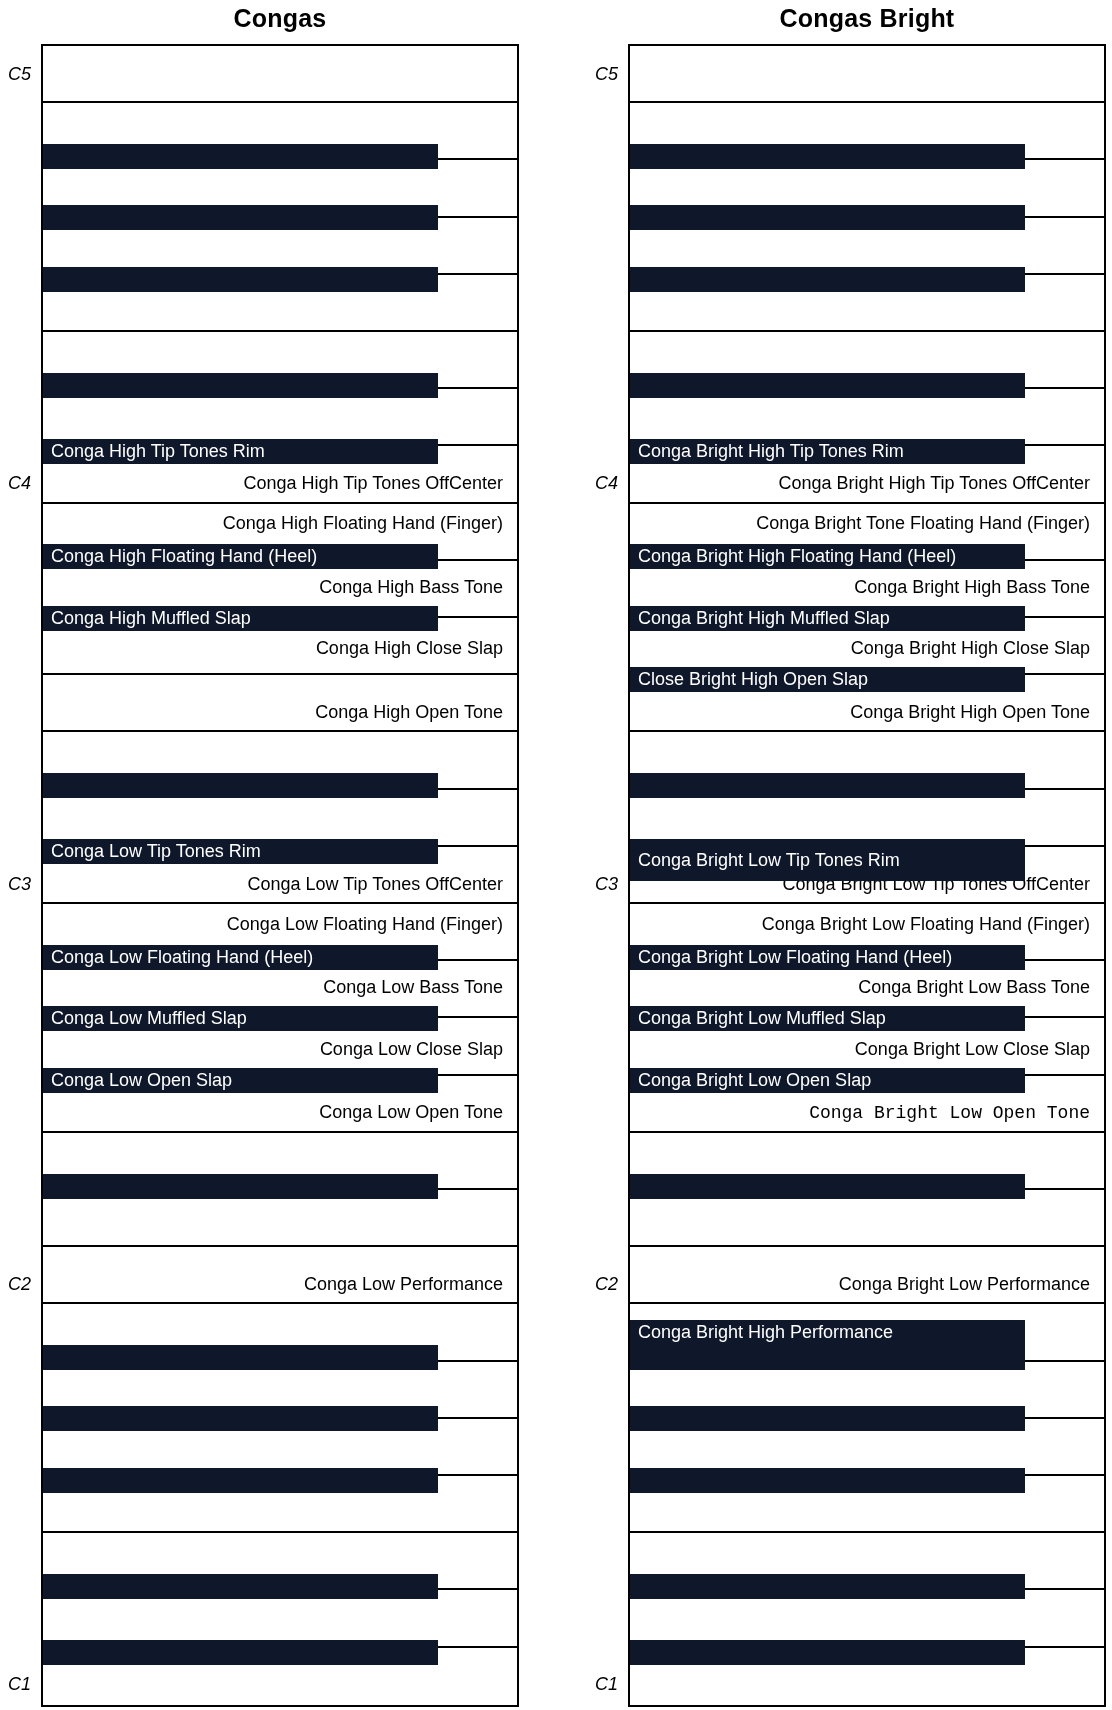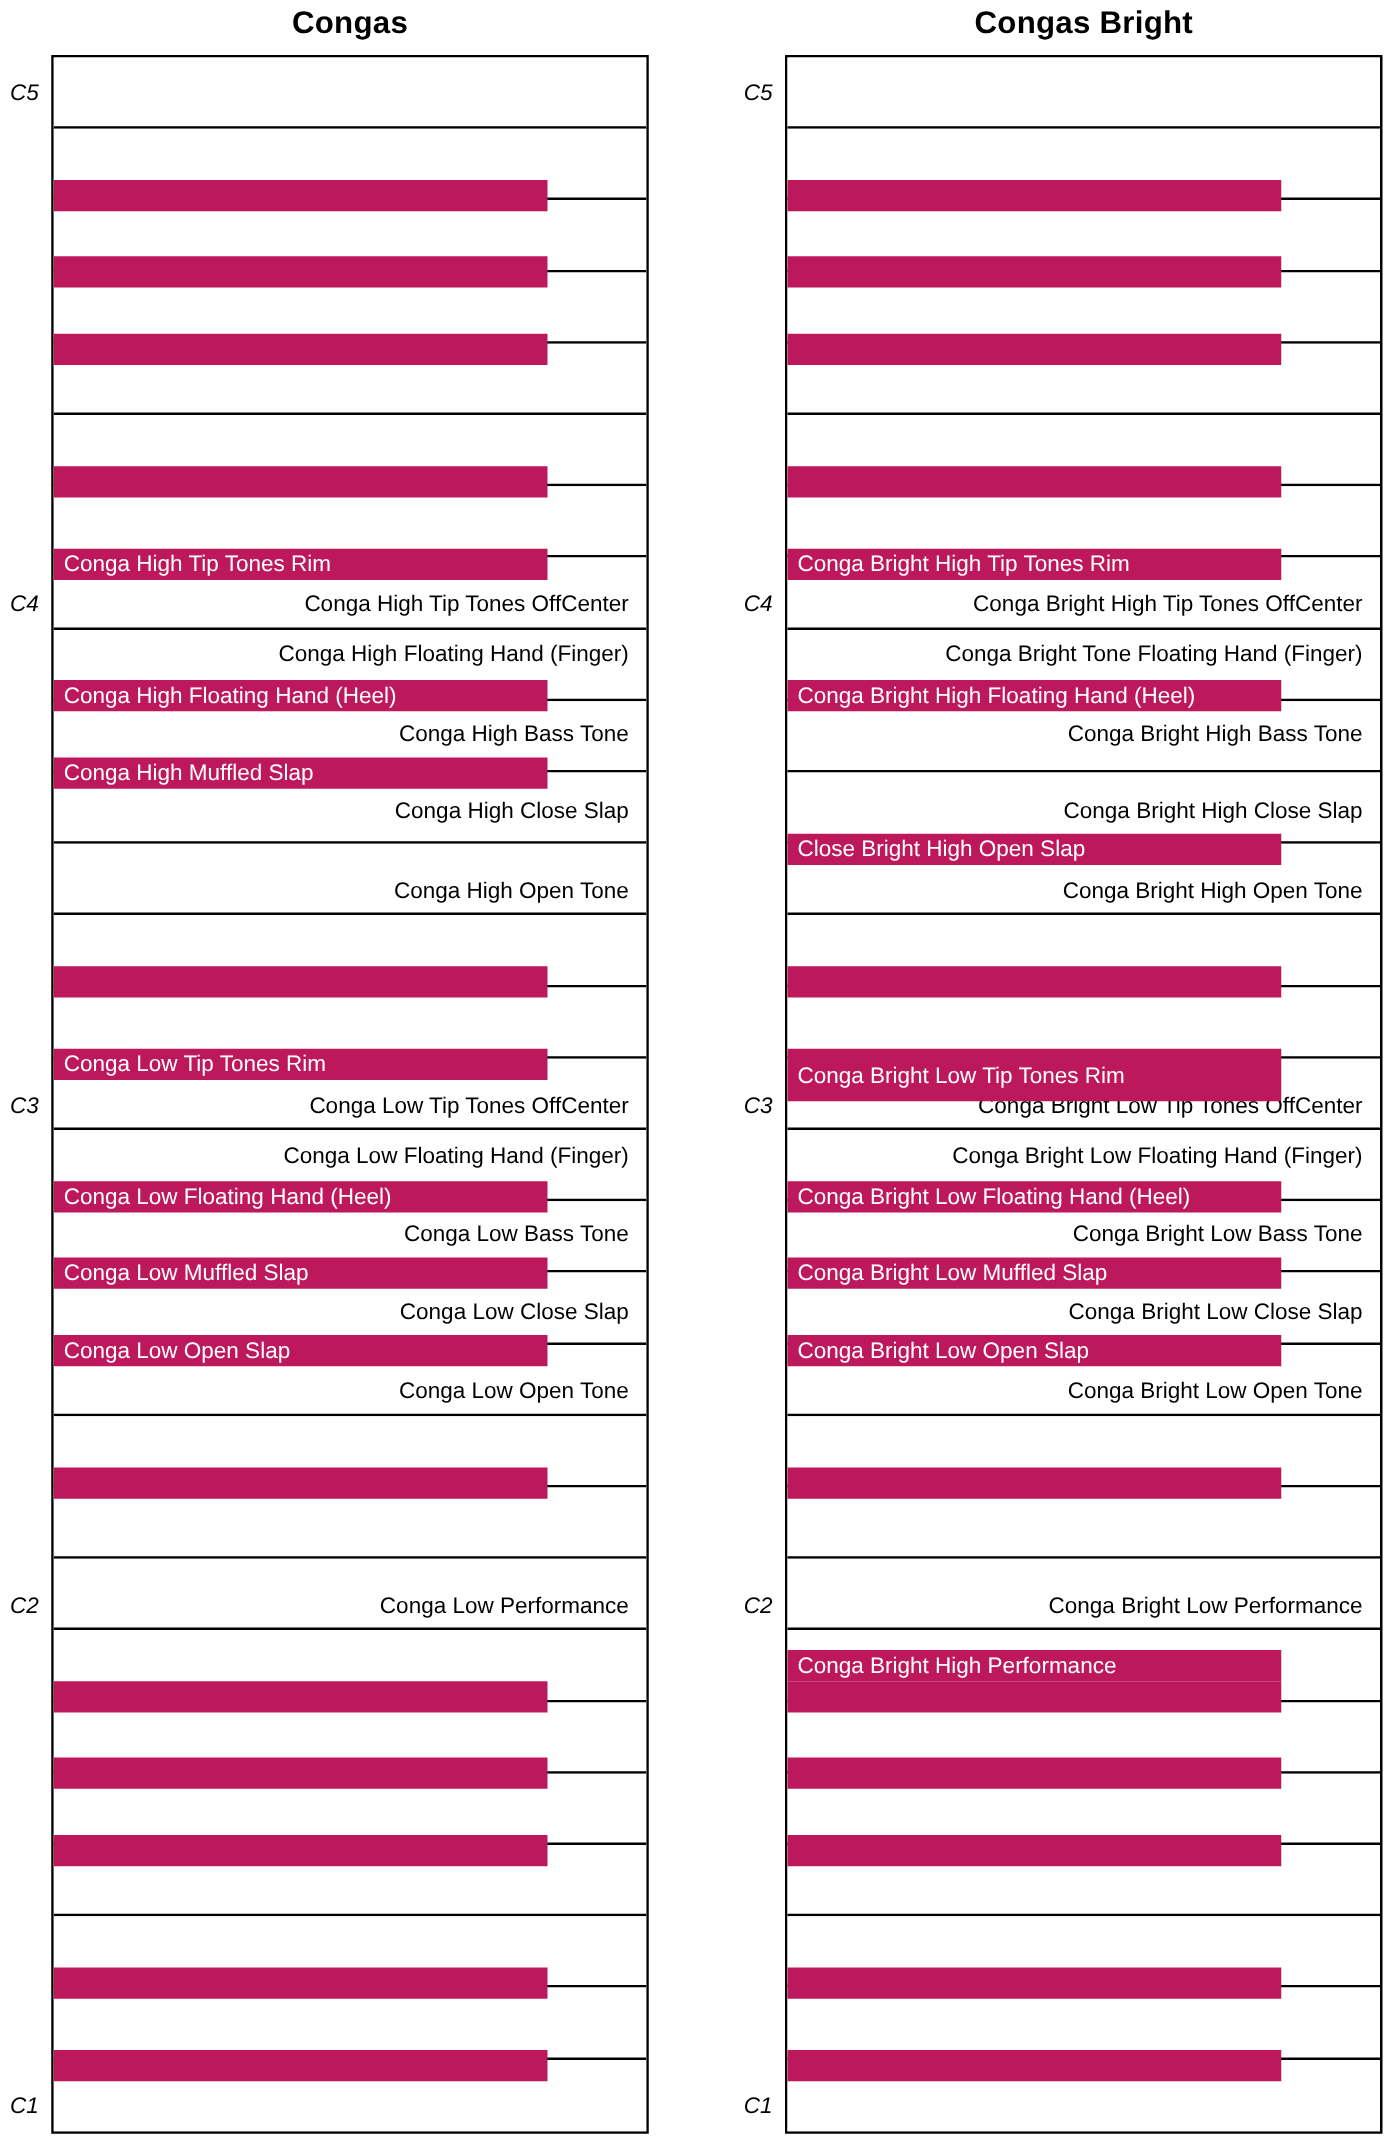--- a/index.html
+++ b/index.html
@@ -14,21 +14,21 @@
   .keys{
     position:absolute;top:44px;width:478px;height:1662.8px;
     border:2px solid #000;background:#fff;box-sizing:border-box;
   }
   .white-key{
     position:absolute;left:0;width:100%;background:#fff;box-sizing:border-box;
     border-bottom:2px solid #000;
   }
   .white-key.last{border-bottom:none;}
   .black-key{
-    position:absolute;left:0;width:83.3%;height:25px;background:#be185d;z-index:2;
+    position:absolute;left:0;width:83.3%;height:25px;background:#0f172a;z-index:2;
     display:flex;align-items:center;
   }
   .black-key-label{
     color:#fff;font-size:18px;line-height:25px;padding-left:8px;white-space:nowrap;
     overflow:hidden;
   }
   .white-key-label{
     position:absolute;left:0;right:0;z-index:1;display:flex;align-items:center;
     justify-content:flex-end;padding-right:14px;box-sizing:border-box;
     color:#000;font-size:18px;white-space:nowrap;
@@ -154,20 +154,23 @@
         <div class="black-key" style="top: 97.9px; height: 25px;"></div>
         <div class="black-key" style="top: 159.1px; height: 25px;"></div>
         <div class="black-key" style="top: 220.8px; height: 25px;"></div>
         <div class="black-key" style="top: 326.7px; height: 25px;"></div>
         <div class="black-key" style="top: 392.9px; height: 25px;">
           <span class="black-key-label">Conga Bright High Tip Tones Rim</span>
         </div>
         <div class="black-key" style="top: 498.3px; height: 25px;">
           <span class="black-key-label">Conga Bright High Floating Hand (Heel)</span>
         </div>
+        <div class="black-key" style="top: 559.5px; height: 25px;">
+          <span class="black-key-label">Conga Bright High Muffled Slap</span>
+        </div>
         <div class="black-key" style="top: 621.2px; height: 25px;">
           <span class="black-key-label">Close Bright High Open Slap</span>
         </div>
         <div class="black-key" style="top: 727.1px; height: 25px;"></div>
         <div class="black-key" style="top: 793.3px; height: 42px;">
           <span class="black-key-label">Conga Bright Low Tip Tones Rim</span>
         </div>
         <div class="black-key" style="top: 898.7px; height: 25px;">
           <span class="black-key-label">Conga Bright Low Floating Hand (Heel)</span>
         </div>
@@ -188,21 +191,21 @@
         <div class="black-key" style="top: 1594.1px; height: 25px;"></div>
         <div class="white-key-label" style="top: 417.9px; height: 39.7px;">Conga Bright High Tip Tones OffCenter</div>
         <div class="white-key-label" style="top: 457.6px; height: 40.7px;">Conga Bright Tone Floating Hand (Finger)</div>
         <div class="white-key-label" style="top: 523.3px; height: 36.2px;">Conga Bright High Bass Tone</div>
         <div class="white-key-label" style="top: 584.5px; height: 36.7px;">Conga Bright High Close Slap</div>
         <div class="white-key-label" style="top: 646.2px; height: 40.2px;">Conga Bright High Open Tone</div>
         <div class="white-key-label" style="top: 818.3px; height: 39.7px;">Conga Bright Low Tip Tones OffCenter</div>
         <div class="white-key-label" style="top: 858px; height: 40.7px;">Conga Bright Low Floating Hand (Finger)</div>
         <div class="white-key-label" style="top: 923.7px; height: 36.2px;">Conga Bright Low Bass Tone</div>
         <div class="white-key-label" style="top: 984.9px; height: 36.7px;">Conga Bright Low Close Slap</div>
-        <div class="white-key-label" style="top: 1046.6px; height: 40.2px;">Conga Bright Low Open Tone</div>
+        <div class="white-key-label" style="top: 1046.6px; height: 40.2px; font-family: Liberation Mono, monospace;">Conga Bright Low Open Tone</div>
         <div class="white-key-label" style="top: 1218.7px; height: 39.7px;">Conga Bright Low Performance</div>
       </div>
   </section>
 <div class="octave-label" style="left: -43px; top: 46px; height: 57.2px;">C5</div>
     <div class="octave-label" style="left: -43px; top: 463.9px; height: 39.7px;">C4</div>
     <div class="octave-label" style="left: -43px; top: 864.3px; height: 39.7px;">C3</div>
     <div class="octave-label" style="left: -43px; top: 1264.7px; height: 39.7px;">C2</div>
     <div class="octave-label" style="left: -43px; top: 1665.1px; height: 39.7px;">C1</div>
     <div class="octave-label" style="left: 544px; top: 46px; height: 57.2px;">C5</div>
     <div class="octave-label" style="left: 544px; top: 463.9px; height: 39.7px;">C4</div>

